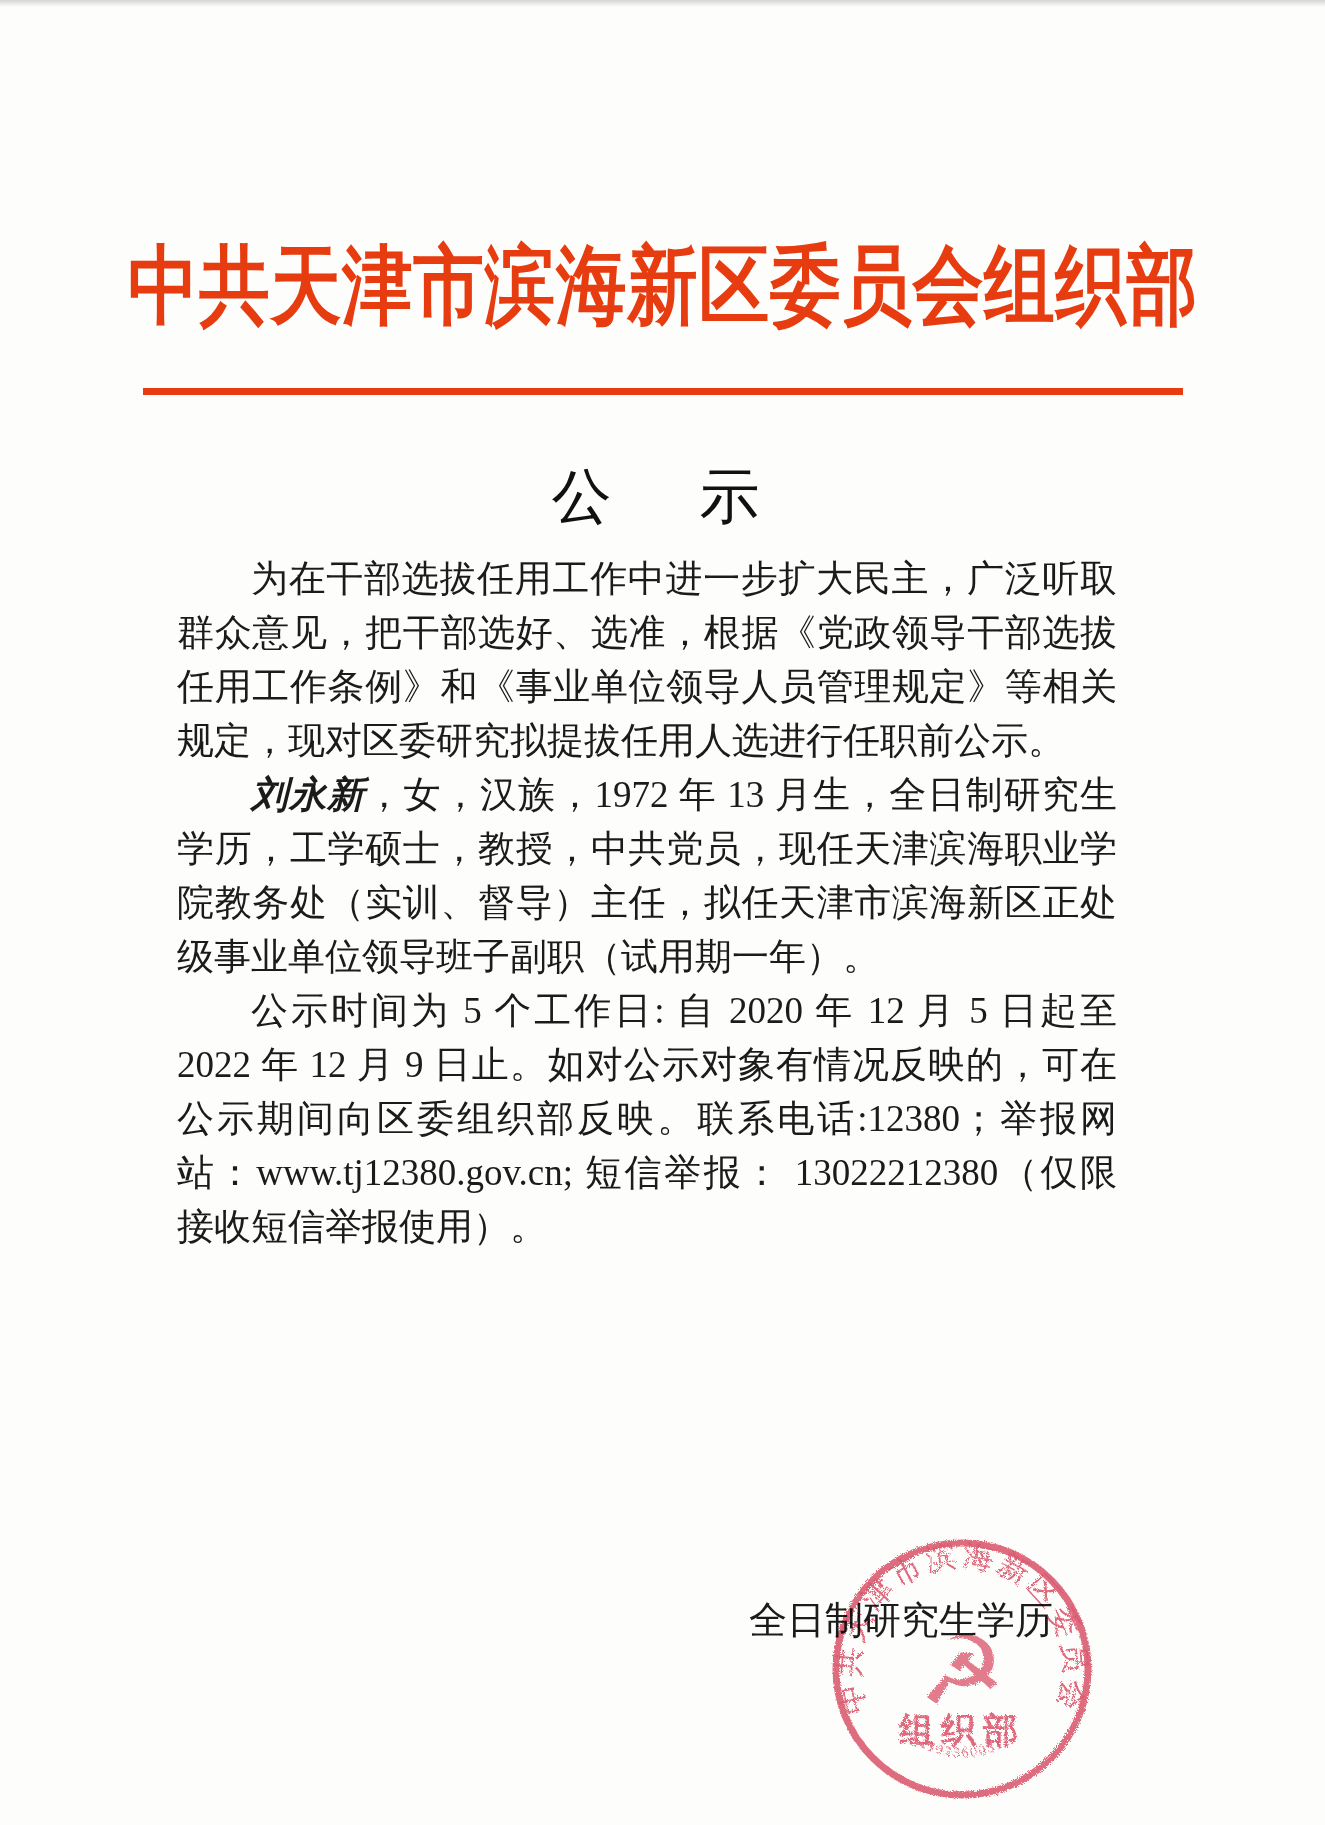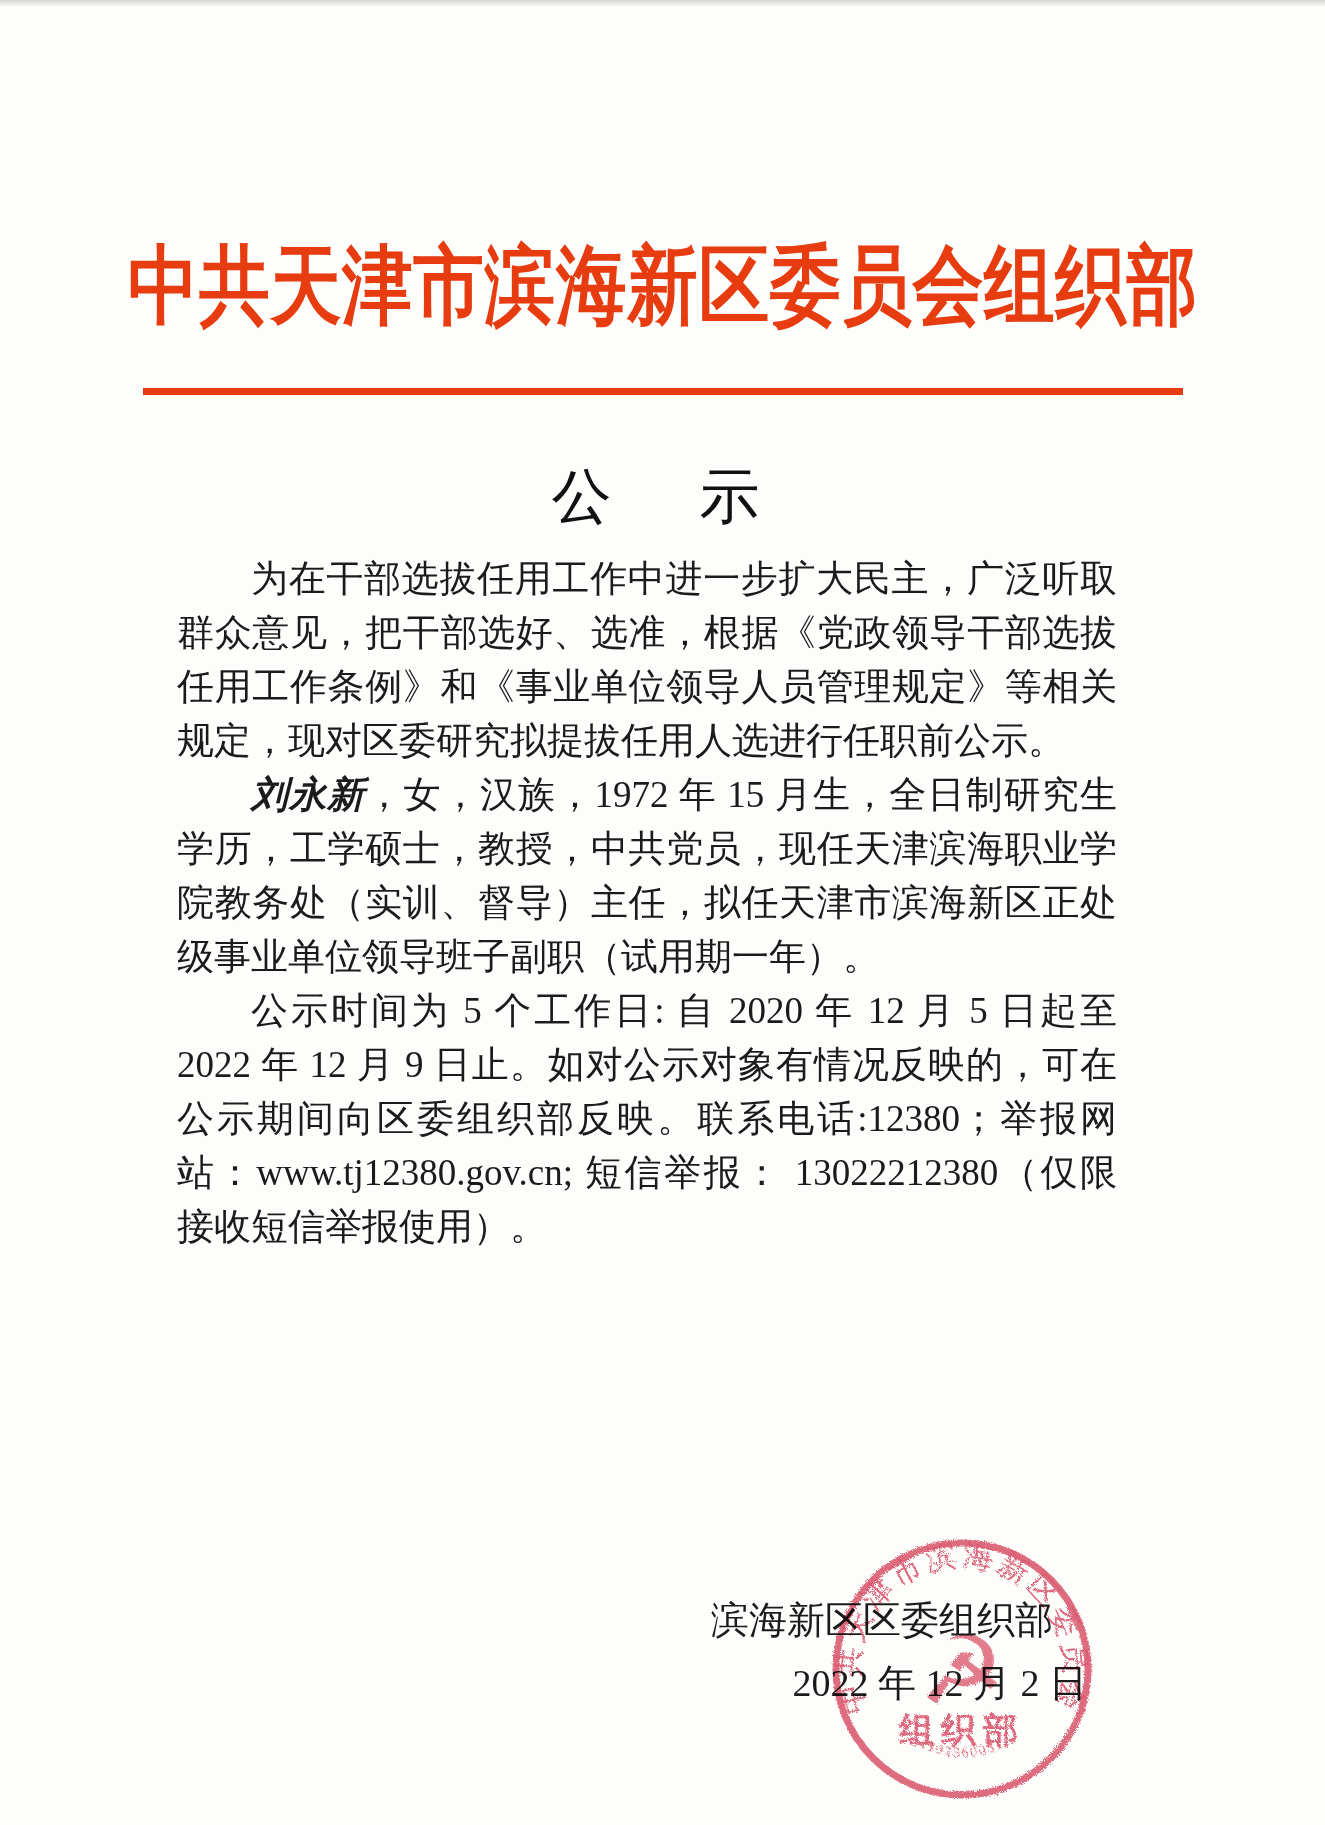--- a/index.html
+++ b/index.html
@@ -85,27 +85,26 @@
   <div class="scan-edge"></div>
 
   <div class="letterhead">中共天津市滨海新区委员会组织部</div>
 
   <div class="red-rule"></div>
 
   <div class="notice-title">公　示</div>
 
   <div class="body-block">
     <p>为在干部选拔任用工作中进一步扩大民主，广泛听取群众意见，把干部选好、选准，根据《党政领导干部选拔任用工作条例》和《事业单位领导人员管理规定》等相关规定，现对区委研究拟提拔任用人选进行任职前公示。</p>
-    <p><span class="person-name">刘永新</span><span>，女，汉族，1972 年 15 月生，全日制研究生学历，工学硕士，教授，中共党员，现任天津滨海职业学院教务处（实训、督导）主任，拟任天津市滨海新区正处级事业单位领导班子副职（试用期一年）。</span></p>
+    <p><span class="person-name">刘永新</span><span>，女，汉族，1972 年 13 月生，全日制研究生学历，工学硕士，教授，中共党员，现任天津滨海职业学院教务处（实训、督导）主任，拟任天津市滨海新区正处级事业单位领导班子副职（试用期一年）。</span></p>
     <p>公示时间为 5 个工作日: 自 2020 年 12 月 5 日起至 2022 年 12 月 9 日止。如对公示对象有情况反映的，可在公示期间向区委组织部反映。联系电话:12380；举报网站：www.tj12380.gov.cn; 短信举报： 13022212380（仅限接收短信举报使用）。</p>
   </div>
 
   <div class="signature-block">
-    <span class="signature-org">滨海新区区委组织部</span>
-    <span class="signature-date">2022 年 12 月 2 日</span>
+    <span class="signature-org">全日制研究生学历</span>
   </div>
 
   <svg class="seal" viewBox="0 0 300 300">
     <defs>
       <filter id="rough" x="-10%" y="-10%" width="120%" height="120%">
         <feTurbulence type="fractalNoise" baseFrequency="0.9" numOctaves="2" result="n"></feTurbulence>
         <feDisplacementMap in="SourceGraphic" in2="n" scale="5"></feDisplacementMap>
       </filter>
       <path id="arcTop" d="M 56.6 193.5 A 103 103 0 1 1 243.4 193.5" fill="none"></path>
       <path id="arcBottom" d="M 82.6 206.6 A 88 88 0 0 0 217.4 206.6" fill="none"></path>

